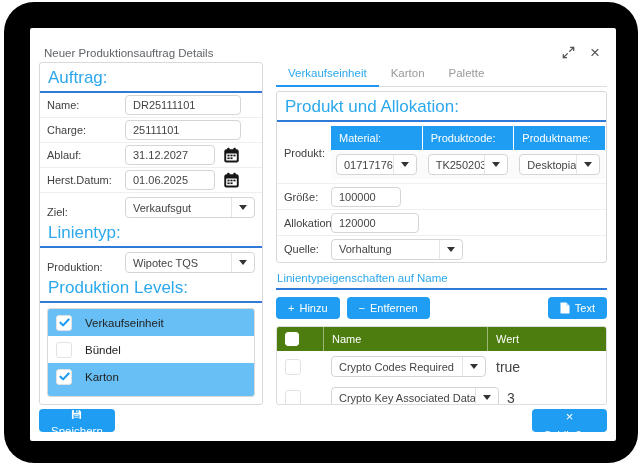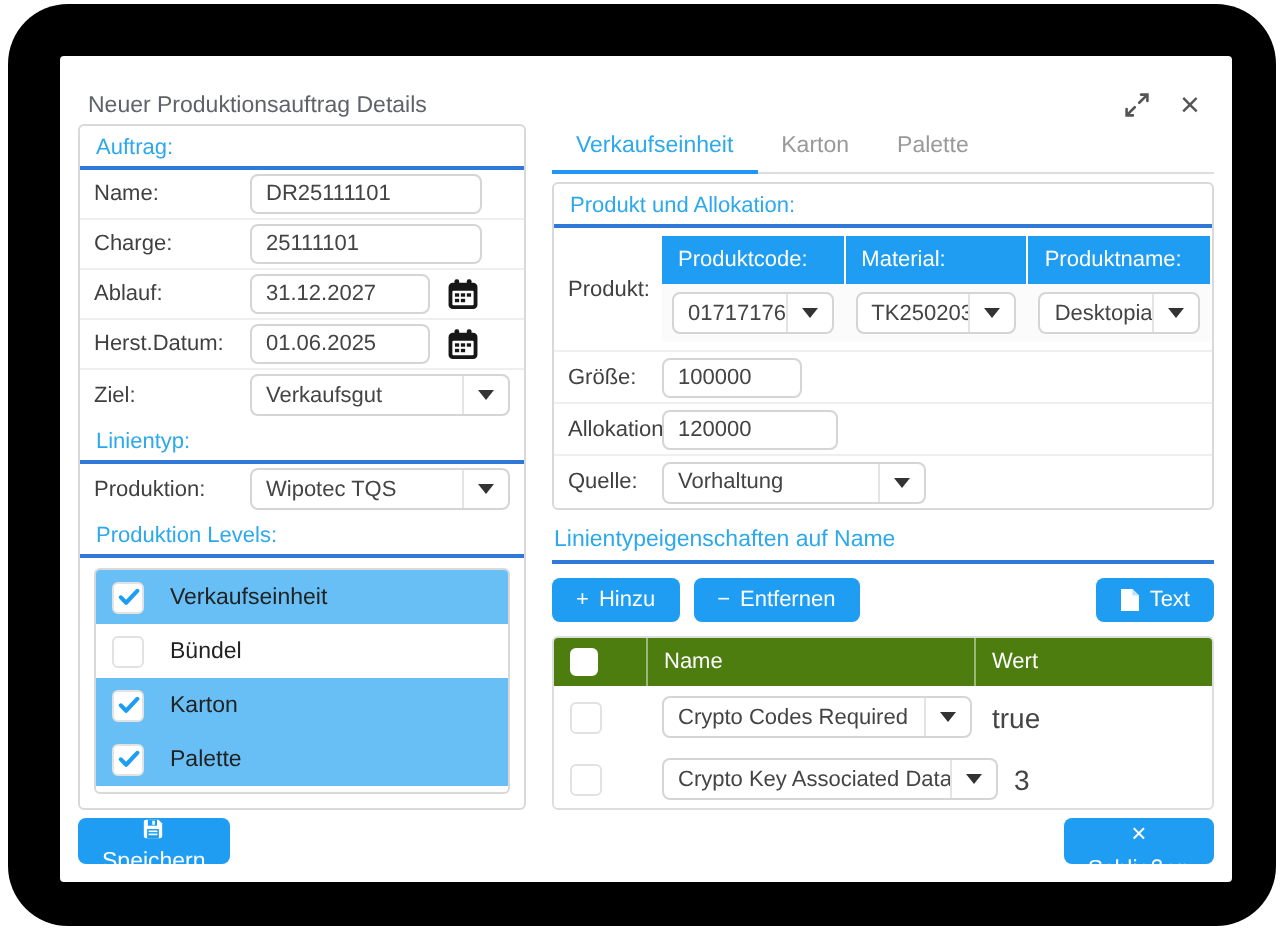--- a/index.html
+++ b/index.html
@@ -11,23 +11,23 @@
   .titlebar { height:31px; display:flex; align-items:flex-end; padding:4px 14px 0 14px; flex:none; }
   .title { font-size:11.5px; color:#5f6368; flex:1; }
   .tb-icons { display:flex; align-items:center; gap:13px; }
   .tb-icon { width:14px; height:14px; display:flex; align-items:center; justify-content:center; cursor:pointer; color:#555; font-size:14px; line-height:1; }
   
   .content { flex:1; display:flex; padding:3px 9px 0 9px; gap:13px; min-height:0; }
   .left-col { width:224px; flex:none; display:flex; flex-direction:column; }
   .right-col { flex:1; display:flex; flex-direction:column; min-width:0; }
   .panel { border:1px solid #d9d9d9; border-radius:3px; background:#fff; }
   .left-col .panel { flex:1; display:flex; flex-direction:column; overflow:hidden; }
-  .sec-head { font-size:11px; color:#2ca8ec; padding:5px 8px 3px 8px; border-bottom:2px solid #3079d8; flex:none; }
+  .sec-head { font-size:17px; color:#2ca8ec; padding:5px 8px 3px 8px; border-bottom:2px solid #3079d8; flex:none; }
   .frow { height:25px; display:flex; align-items:center; padding:0 7px; border-bottom:1px solid #efefef; flex:none; }
-  .frow.noline { border-bottom:none; }
+  .frow.noline { border-bottom:none;align-items:flex-end; }
   .flabel { font-size:11px; color:#404040; flex:none; }
   .left-col .flabel { width:78px; }
   .tinput { height:20px; border:1px solid #d5d5d5; border-radius:4px; font-size:11px; color:#444; padding:0 7px;
             font-family:"Liberation Sans","DejaVu Sans",sans-serif; background:#fff; outline:none; }
   .w-full { flex:1; min-width:0; }
   .dd { display:flex; align-items:center; height:21px; border:1px solid #d5d5d5; border-radius:4px; background:#fff; cursor:pointer; }
   .dd .val { flex:1; font-size:11px; color:#444; padding:0 7px; white-space:nowrap; overflow:hidden; }
   .dd .arr-box { width:23px; align-self:stretch; border-left:1px solid #e4e4e4; display:flex; align-items:center; justify-content:center; flex:none; }
   .tri { width:0; height:0; border-left:4px solid transparent; border-right:4px solid transparent; border-top:5px solid #333; }
   .cal-btn { width:20px; height:20px; margin-left:6px; display:flex; align-items:center; justify-content:center; cursor:pointer; flex:none; }
@@ -203,22 +203,22 @@
         <span class="tab">Palette</span>
       </div>
 
       <div class="panel">
         <div class="sec-head">Produkt und Allokation:</div>
 
         <div class="prod-row">
           <span class="prod-label">Produkt:</span>
           <div class="ptable">
             <div class="phead">
+              <span class="pcell">Material:</span>
               <span class="pcell">Produktcode:</span>
-              <span class="pcell">Material:</span>
               <span class="pcell">Produktname:</span>
             </div>
             <div class="pvals">
               <span class="pcell">
                 <span class="dd">
                   <span class="val">017171769869</span>
                   <span class="arr-box">
                       <span class="tri"></span>
                     </span>
                 </span>

